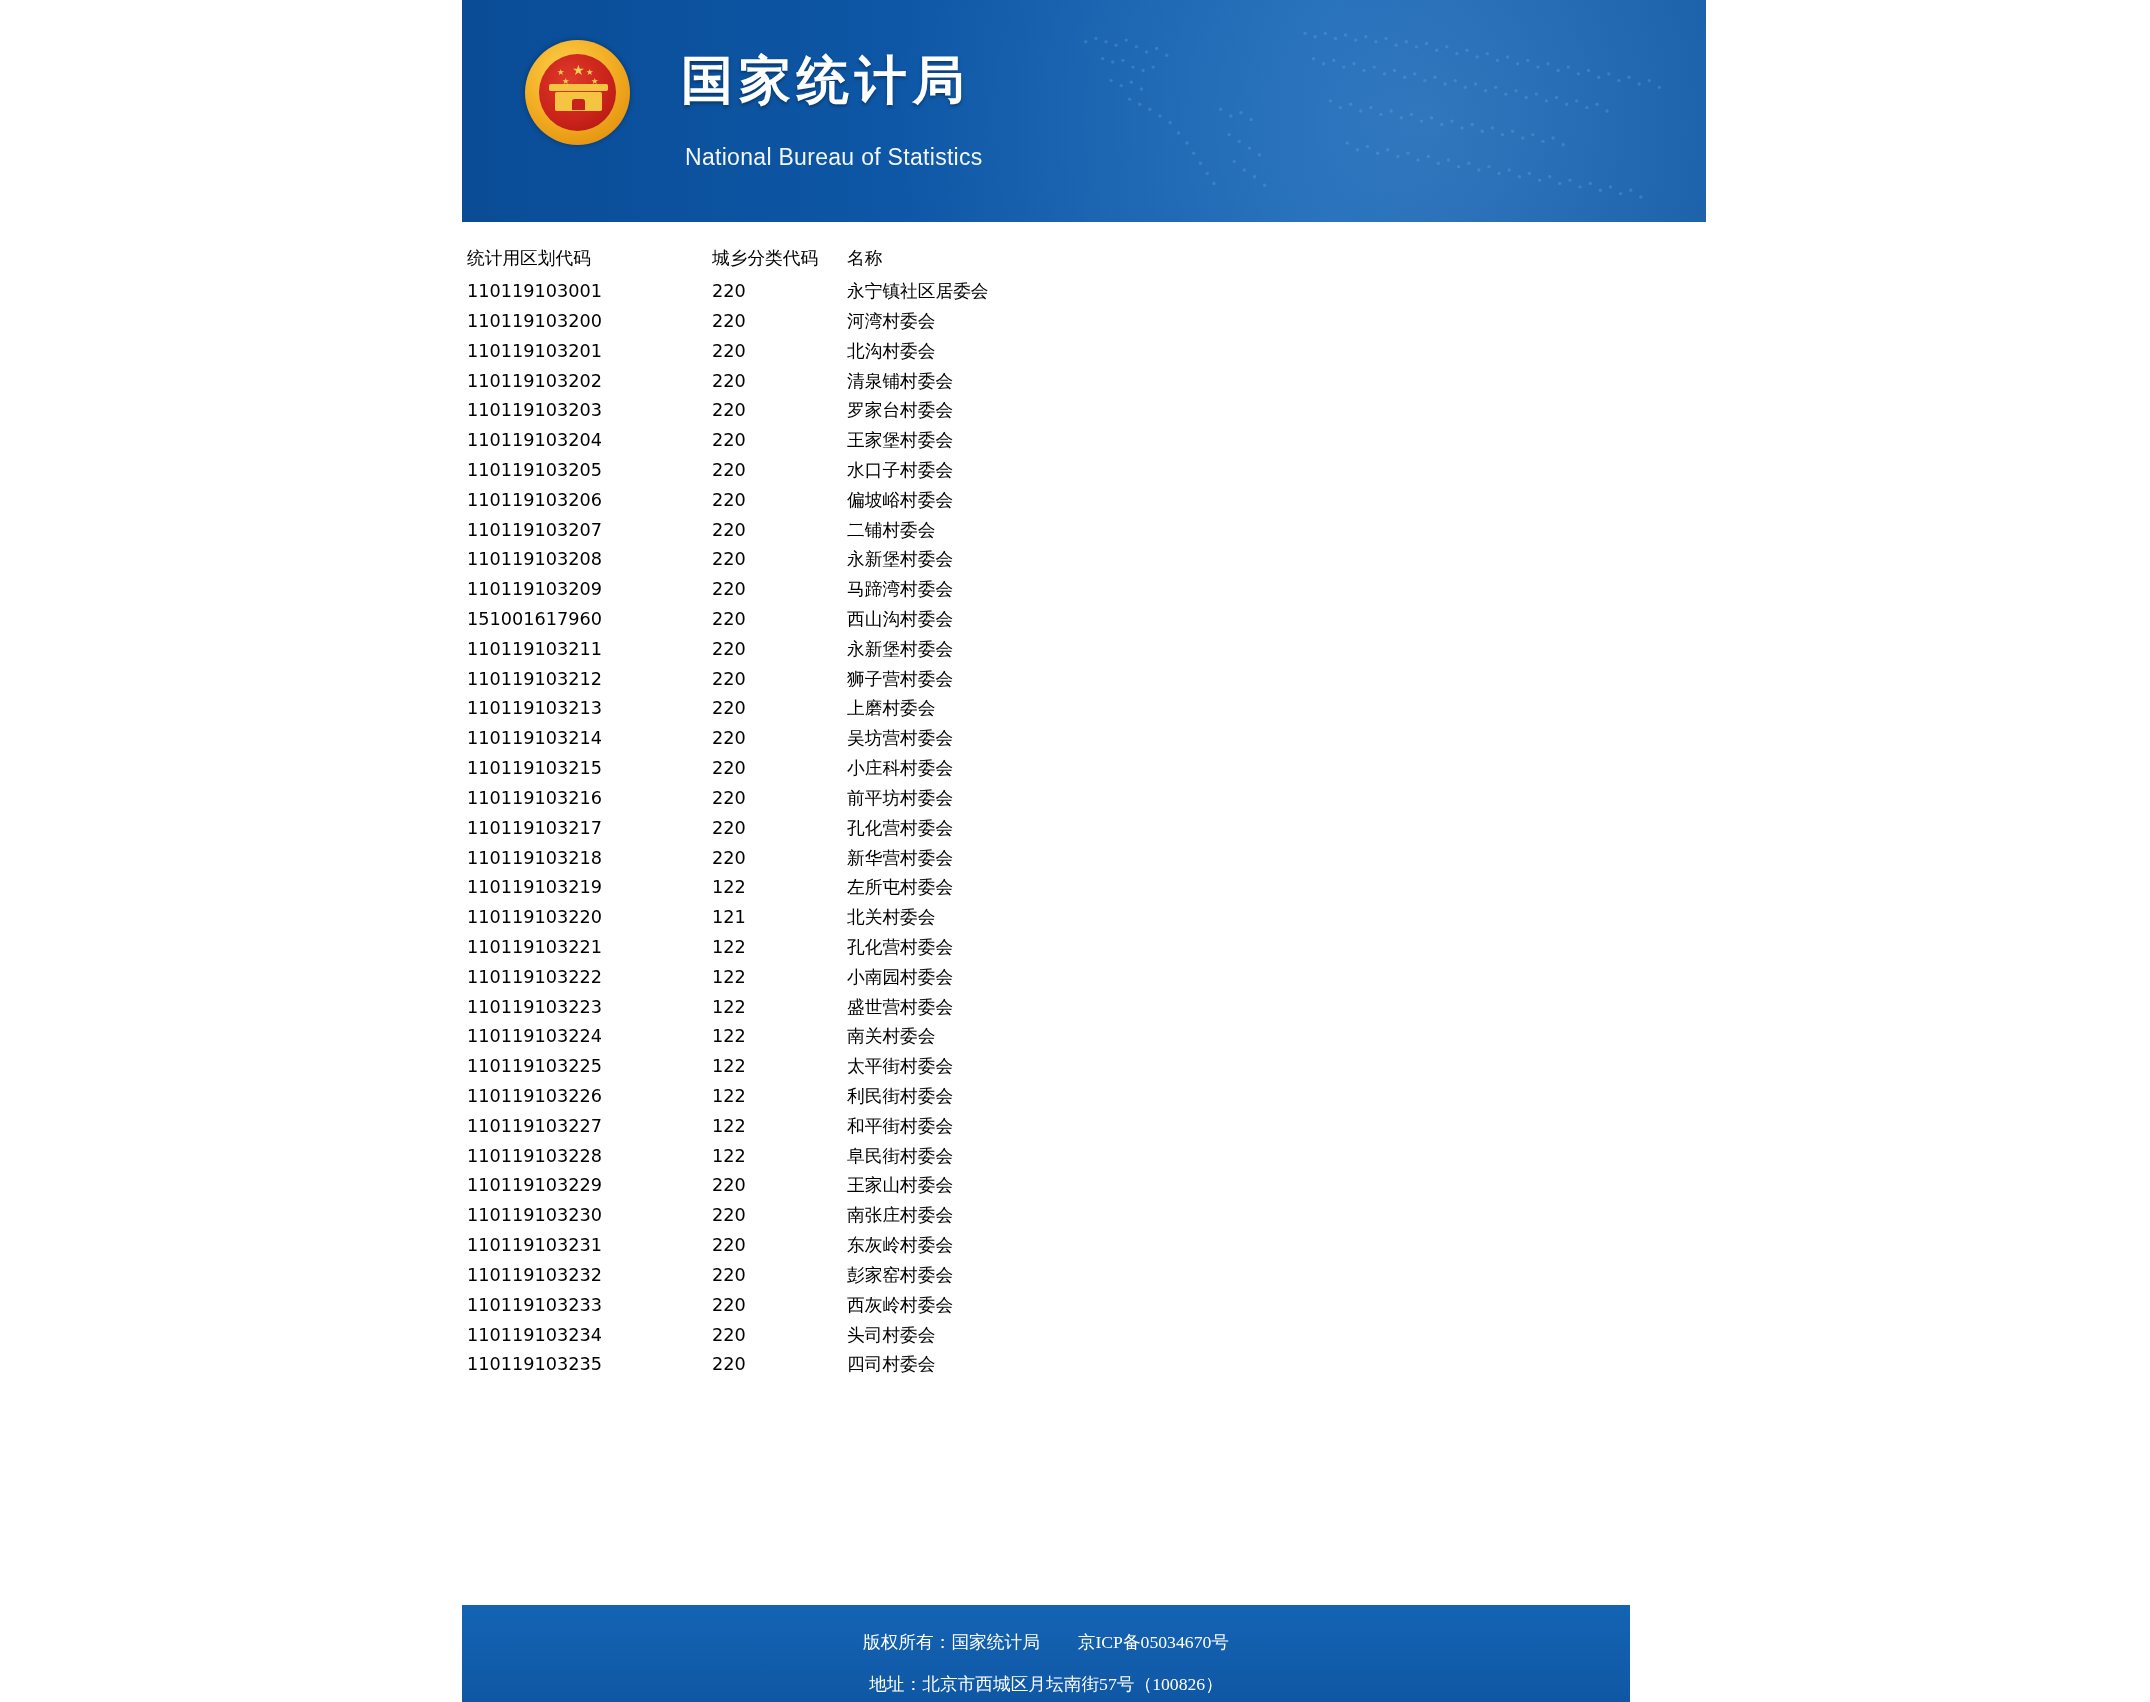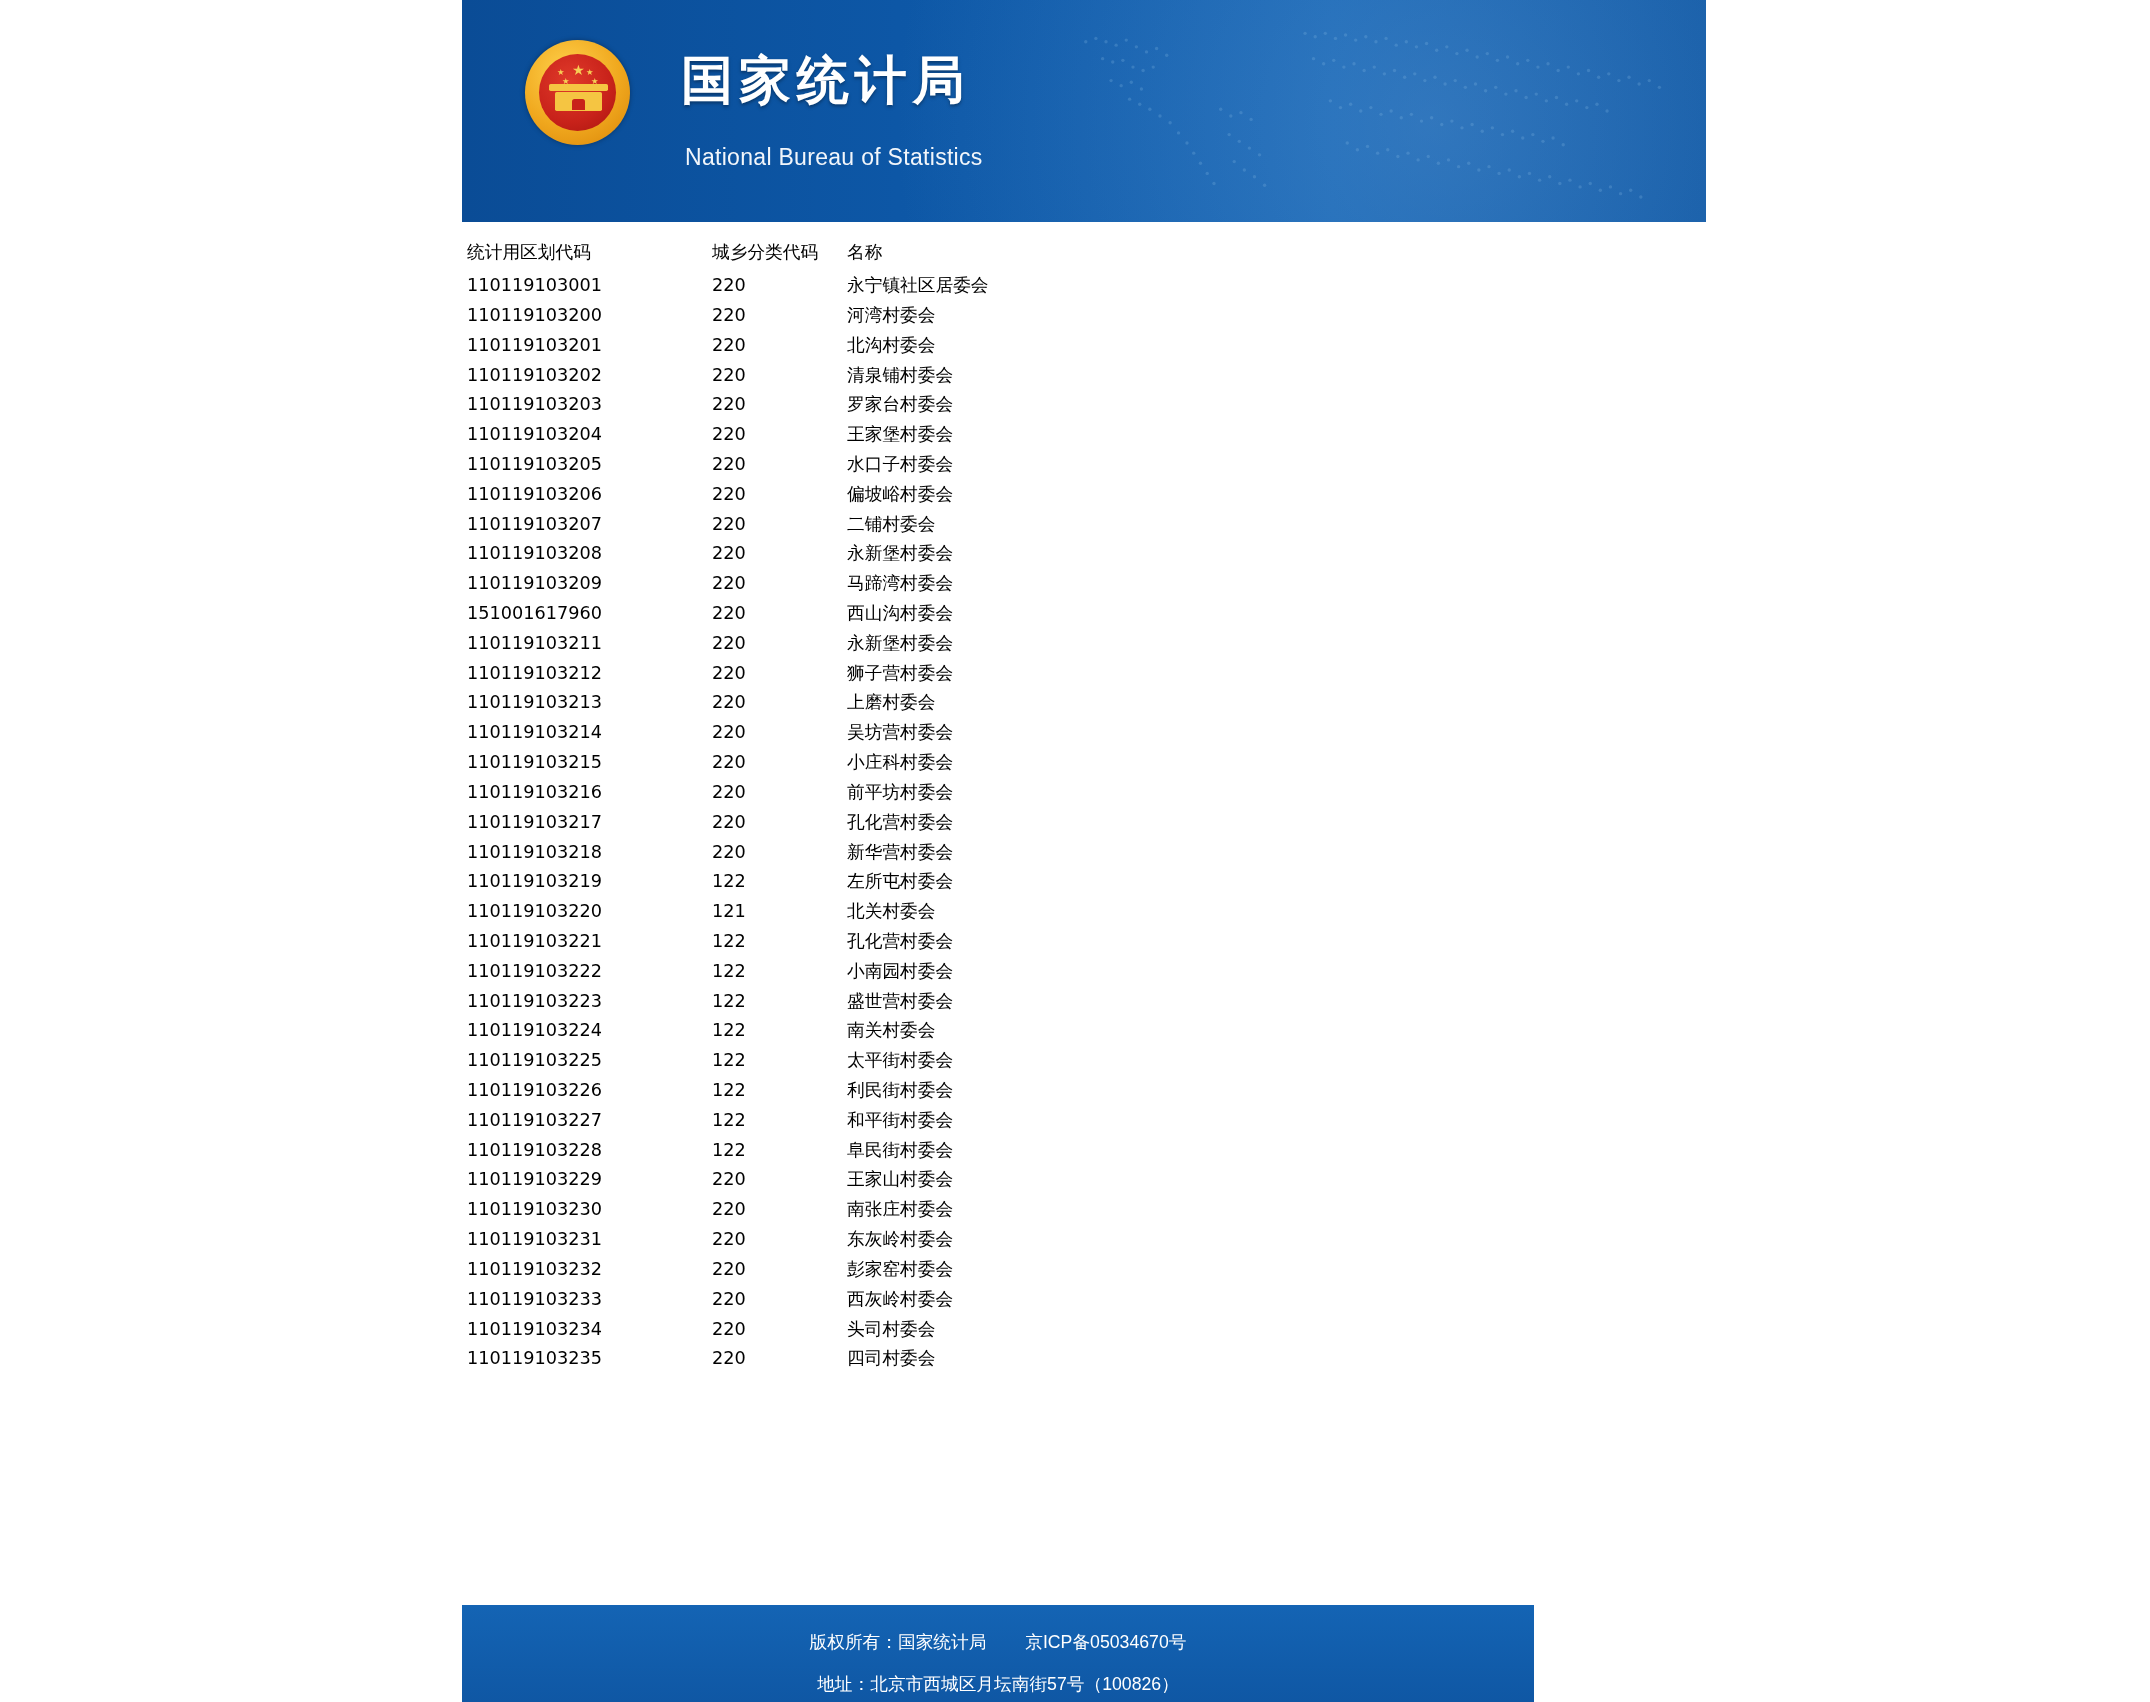--- a/index.html
+++ b/index.html
@@ -119,21 +119,21 @@
 
   
   .content {
     position: absolute;
     left: 462px;
     top: 222px;
     width: 1244px;
   }
   table.codes {
     border-collapse: collapse;
-    margin-top: 15px;
+    margin-top: 21px;
     font-size: 17.7px;
     font-family: "DejaVu Sans", "Liberation Sans", sans-serif;
   }
   table.codes th {
     text-align: left;
     font-weight: normal;
     padding: 3.4px 0 6.7px 0;
     color: #000;
     white-space: nowrap;
   }
@@ -145,27 +145,27 @@
   }
   .col-code { width: 245px; padding-left: 5px !important; }
   .col-type { width: 135px; }
   .col-name { width: 506px; }
 
   
   .footer {
     position: absolute;
     left: 462px;
     top: 1605px;
-    width: 1072px;
+    width: 1168px;
     height: 98px;
     background: linear-gradient(180deg, #1464b4 0%, #0f57a4 100%);
     color: #ffffff;
     font-size: 17.7px;
     text-align: center;
-    font-family: Liberation Sans, sans-serif;
+    font-family: Liberation Serif, serif;
   }
   .footer-line1 {
     position: absolute;
     left: 0; right: 0;
     top: 24.5px;
   }
   .footer-line1 .gap { display: inline-block; width: 29px; }
   .footer-line2 {
     position: absolute;
     left: 0; right: 0;

